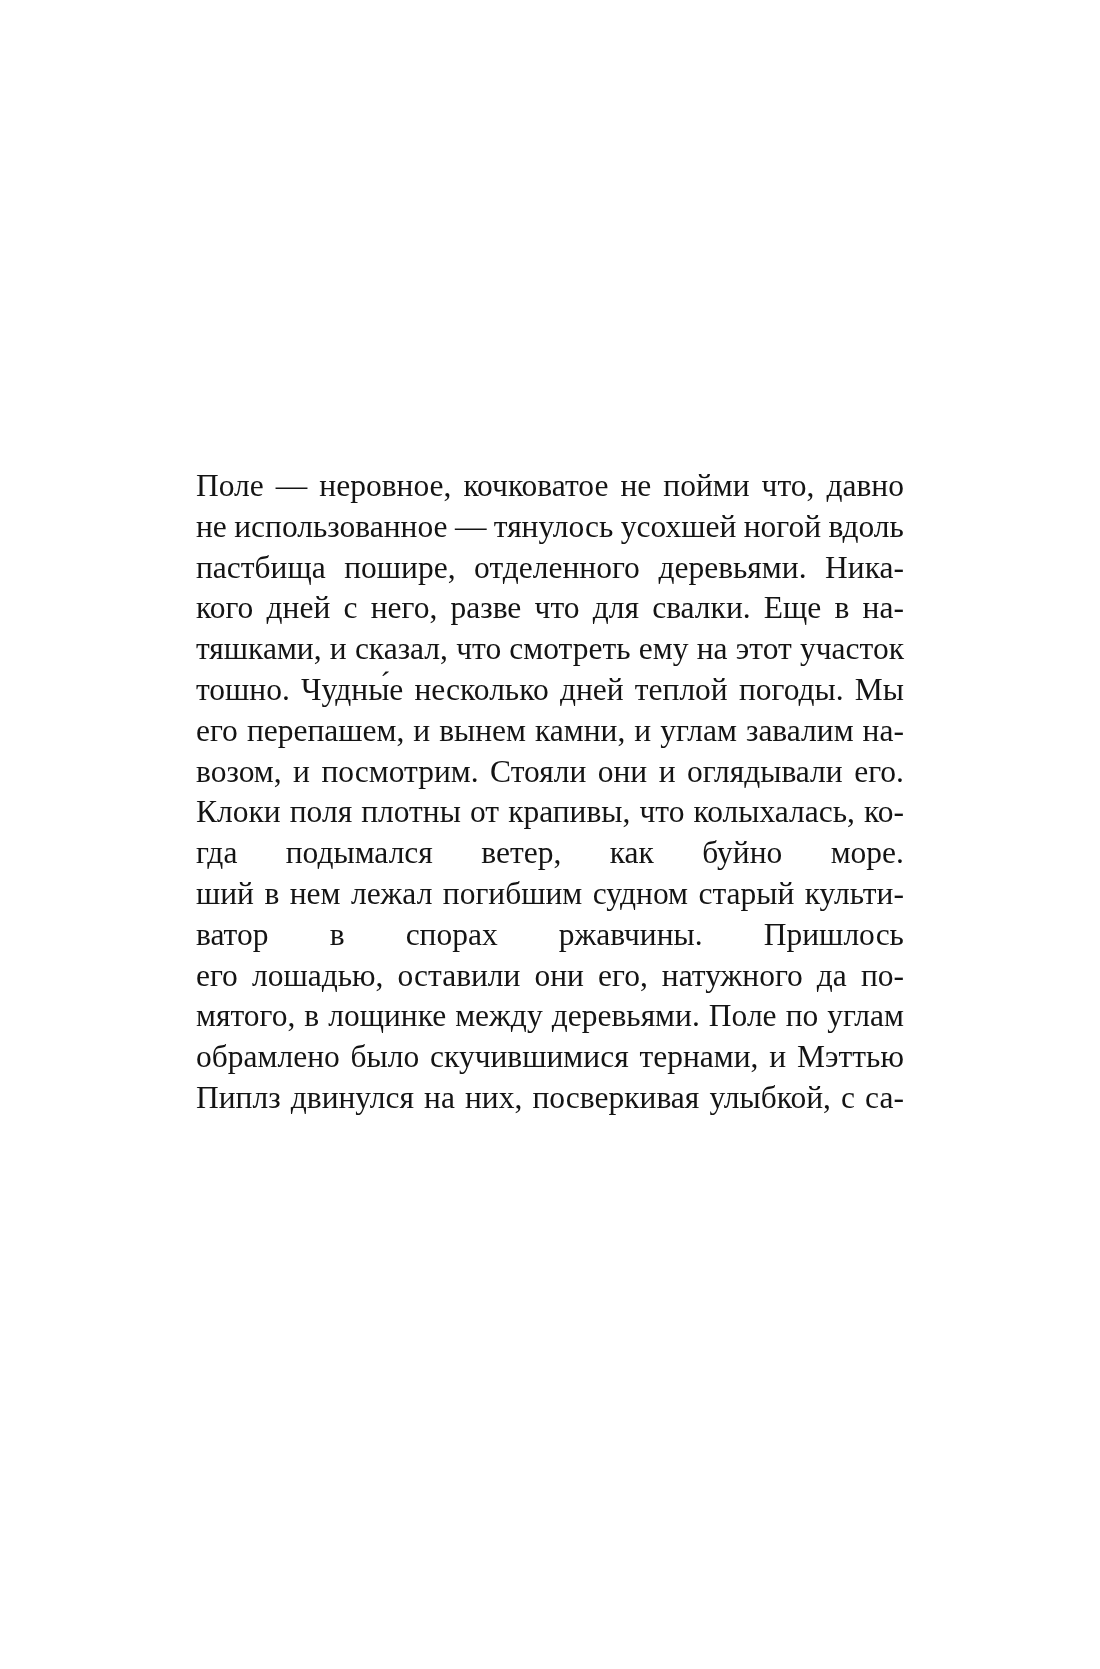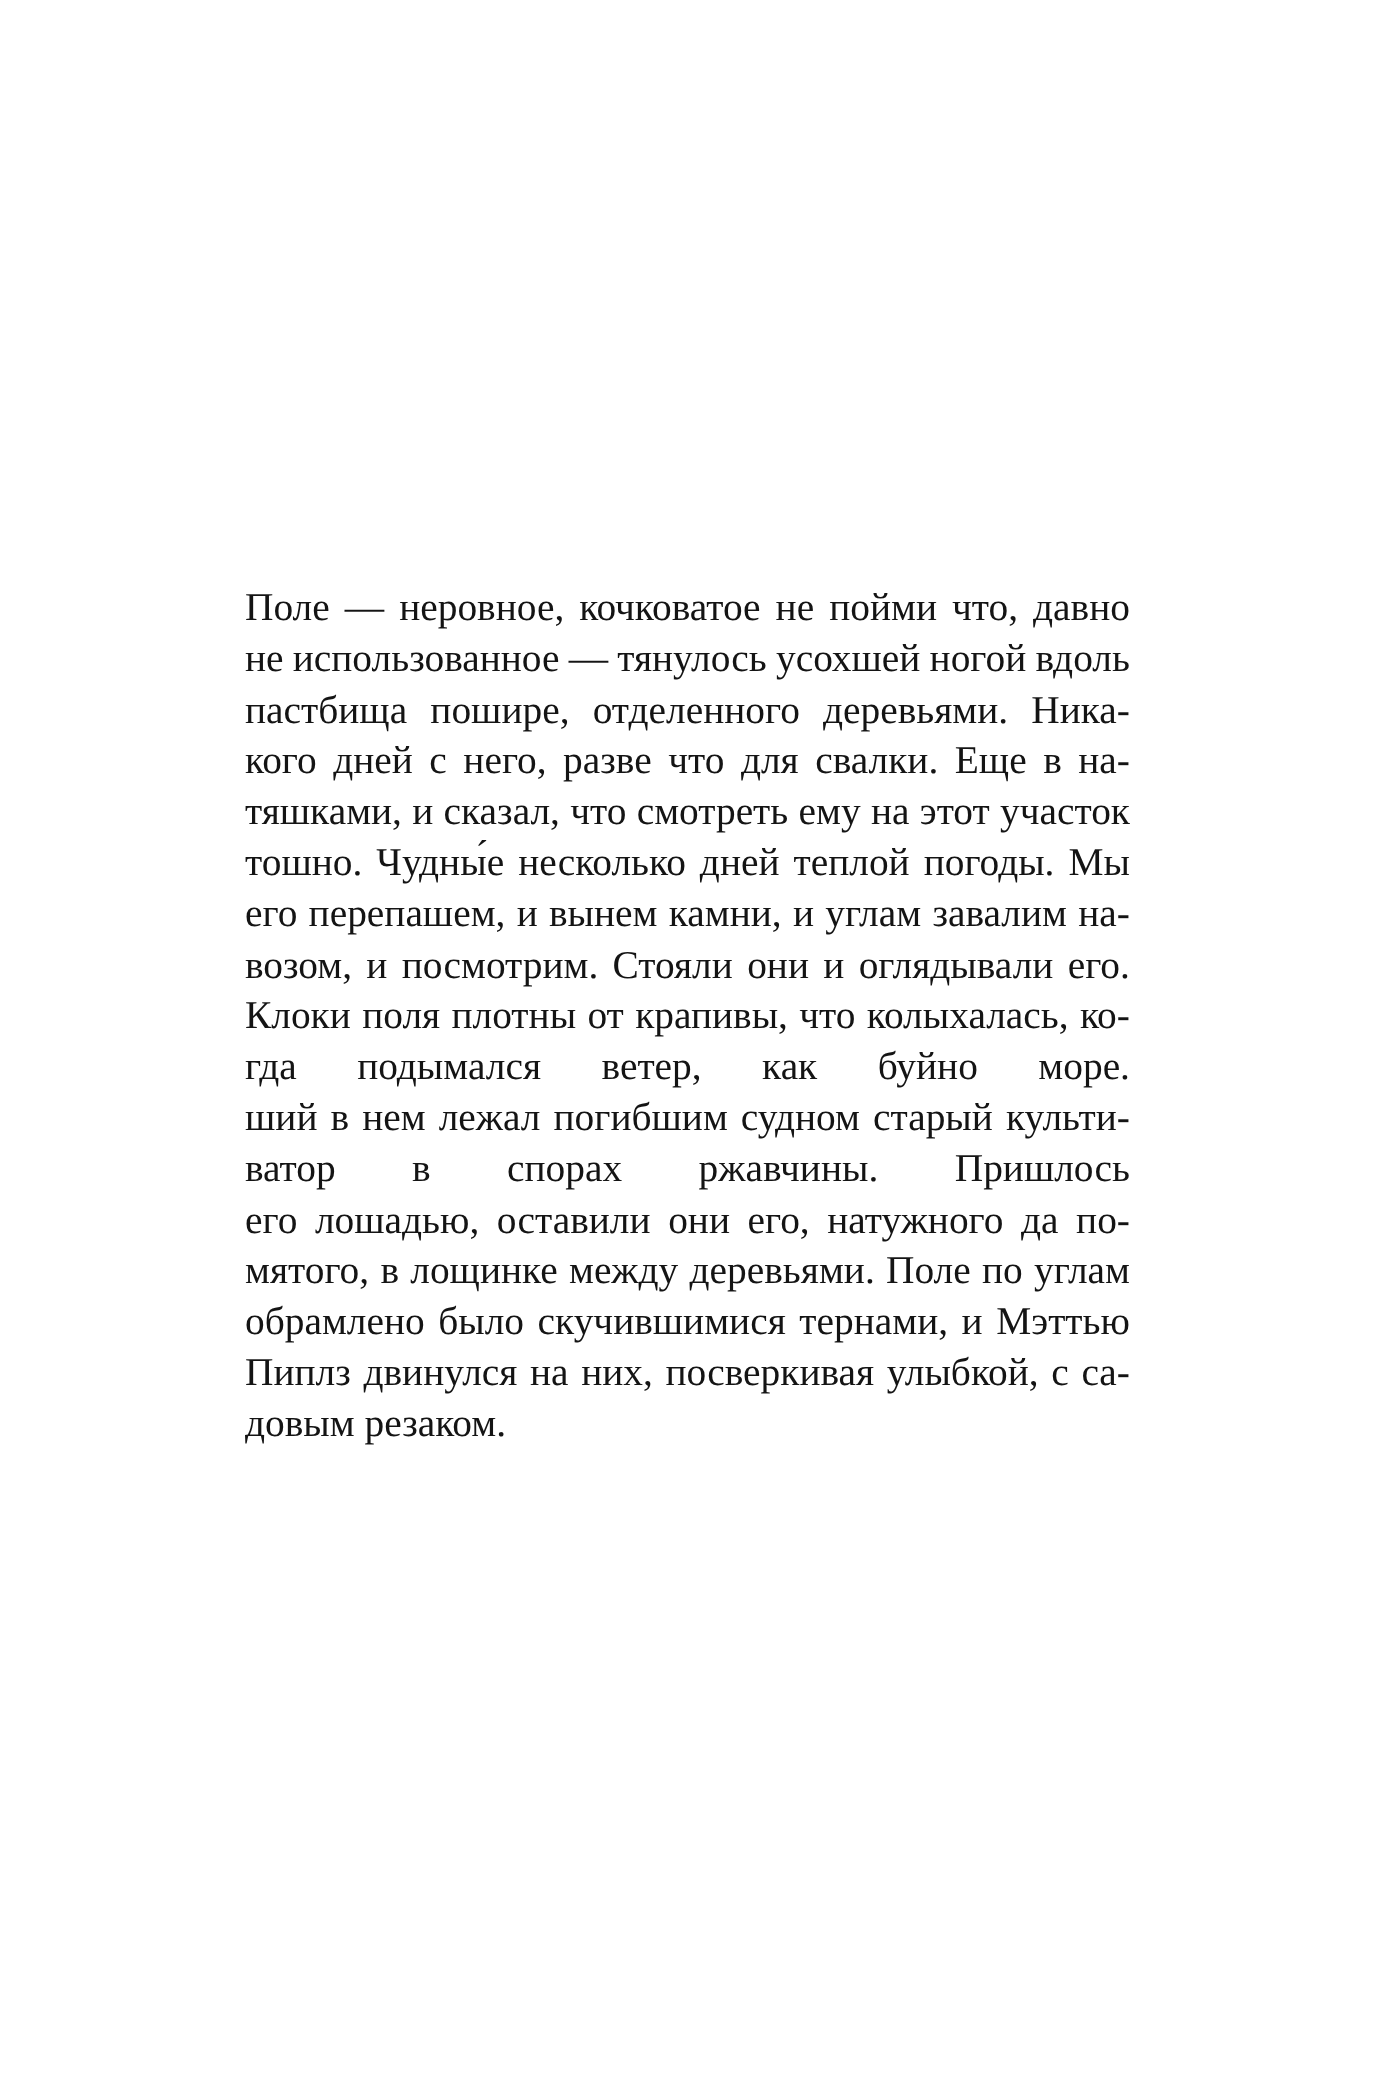--- a/index.html
+++ b/index.html
@@ -217,16 +217,15 @@
         <span class="line j">
           <span>Пиплз</span>
           <span>двинулся</span>
           <span>на</span>
           <span>них,</span>
           <span>посверкивая</span>
           <span>улыбкой,</span>
           <span>с</span>
           <span>са-</span>
         </span>
-        <span class="line last">довым резаком.</span>
       </p>
   </div>
 </div>
 
 </body></html>

